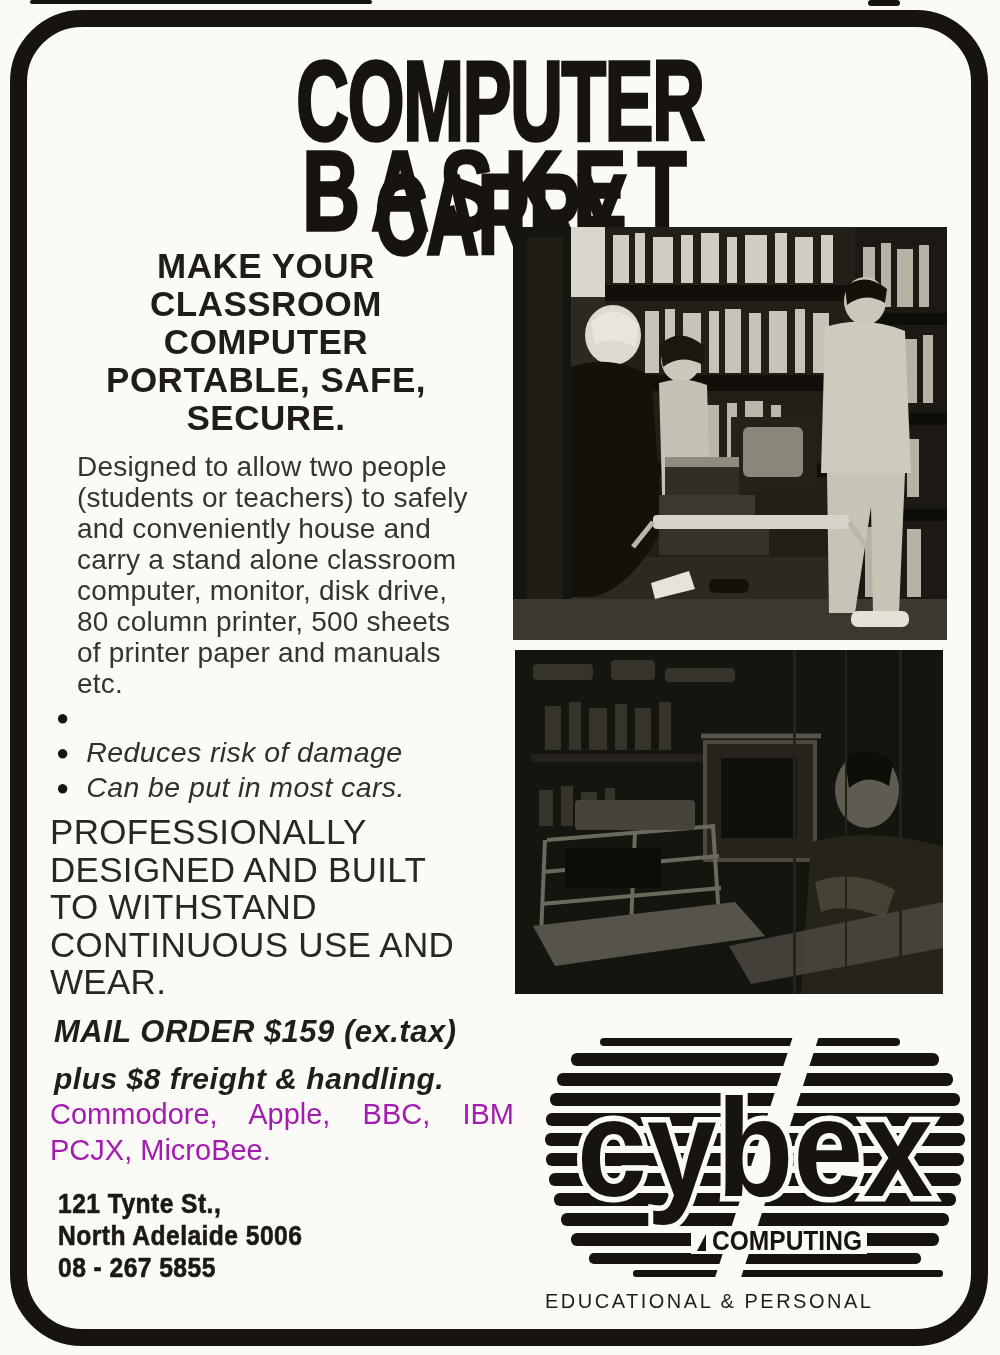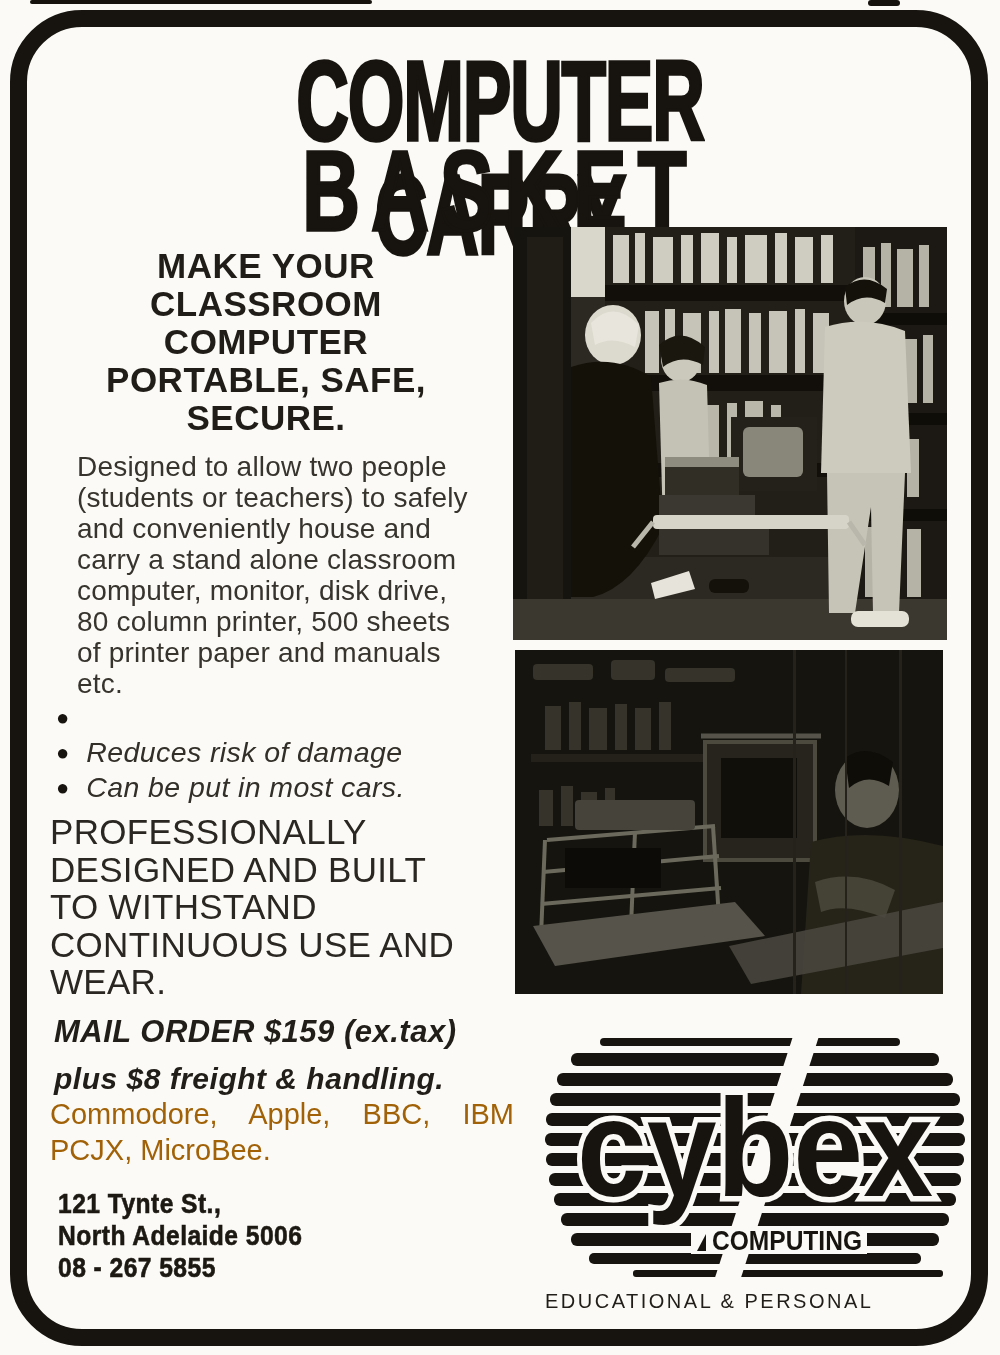--- a/index.html
+++ b/index.html
@@ -51,21 +51,21 @@
 
   .durability{
     left:50px;top:813px;width:470px;
     font-size:35px;line-height:37.5px;font-weight:400;color:#2a2621;
     letter-spacing:0.3px;
   }
   .mail1{left:54px;top:1014px;font-size:31px;font-weight:700;font-style:italic;color:#211d18;letter-spacing:0.5px;}
   .mail2{left:54px;top:1062px;font-size:30px;font-weight:700;font-style:italic;color:#211d18;letter-spacing:0.5px;}
   .compat{
     left:50px;top:1096px;width:464px;
-    font-size:29px;line-height:36px;color:#a16207;
+    font-size:29px;line-height:36px;color:#a21caf;
     text-align:justify;
   }
   .address{
     left:58px;top:1188px;
     font-size:28px;line-height:32px;font-weight:700;color:#1c1812;
     transform:scaleX(0.88);transform-origin:0 0;letter-spacing:0.5px;
     -webkit-text-stroke:0.6px #1c1812;
   }
 
   .photo{display:block;background:#23211b;}

